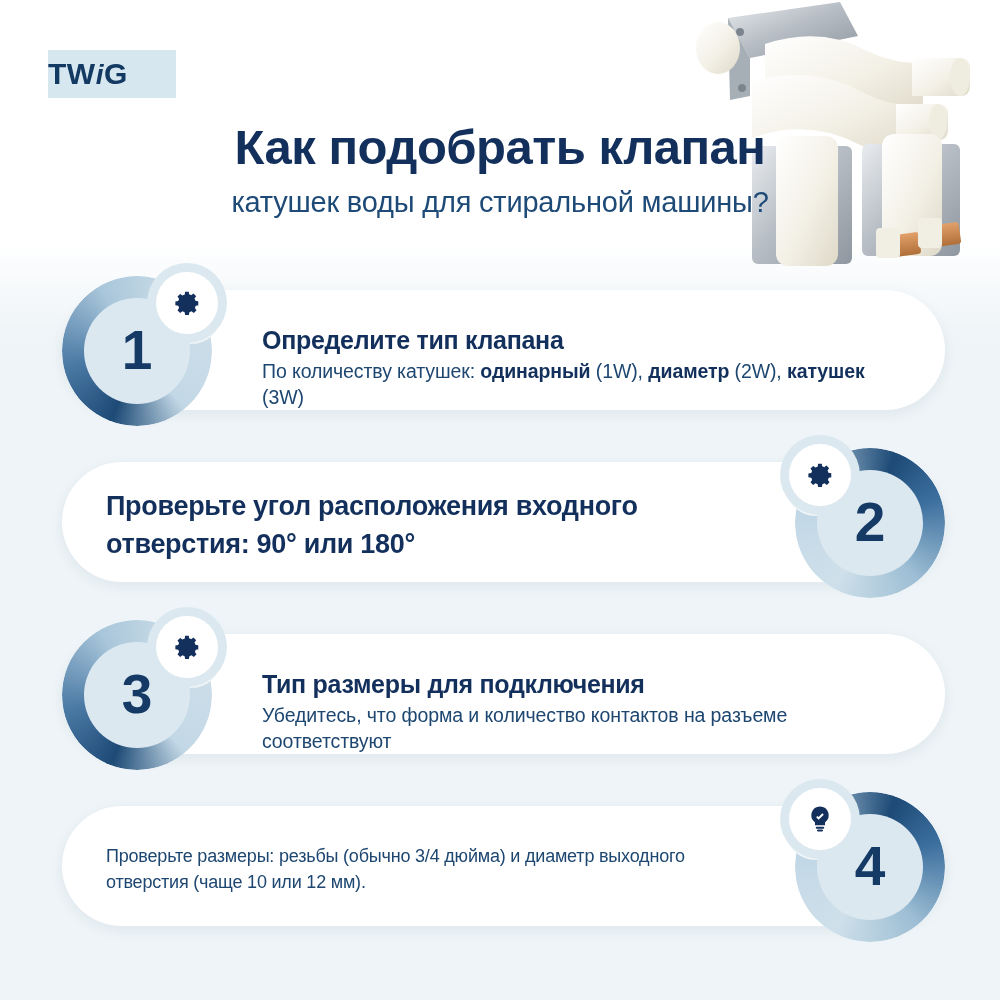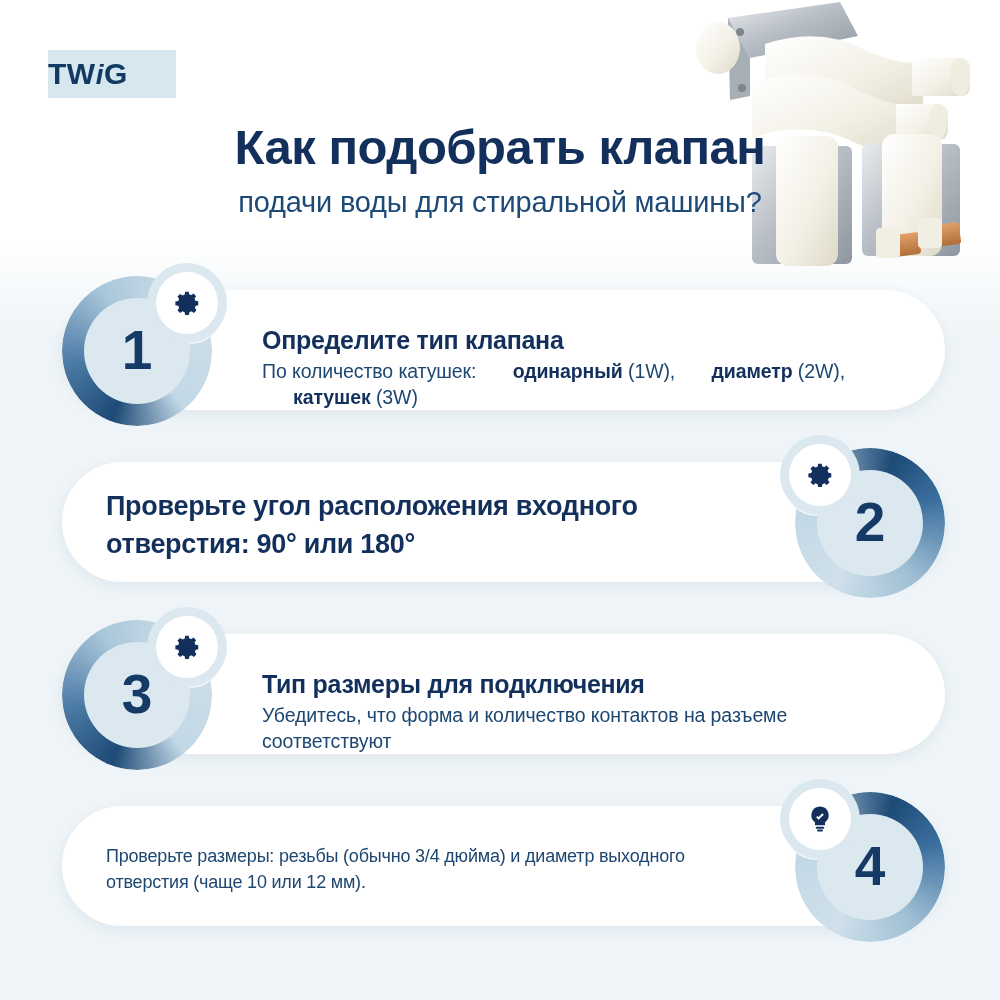--- a/index.html
+++ b/index.html
@@ -64,21 +64,21 @@
     padding:8px 200px 0 44px; }
 
   .card-title{
     color:#13305c; font-size:25px; font-weight:bold; line-height:1.16;
     letter-spacing:-.3px;
   }
   .card-desc{
     color:#1d4670; font-size:19.5px; font-weight:400; line-height:1.3;
     margin-top:4px; letter-spacing:-.1px;
   }
-  .card-desc b{ font-weight:bold; color:#13305c;margin-left:31px; }
+  .card-desc b{ font-weight:bold; color:#13305c; }
 
   .big-title{
     color:#13305c; font-size:27px; font-weight:bold; line-height:1.4;
     letter-spacing:-.3px;
   }
   .big-plain{
     color:#1d4670; font-size:18px; font-weight:400; line-height:1.42;
     letter-spacing:-.2px;
   }
 
@@ -177,29 +177,29 @@
     <rect x="192" y="138" width="60" height="122" rx="12" fill="url(#plast)"></rect>
 
     <rect x="196" y="238" width="34" height="22" rx="3" fill="url(#copper)" transform="rotate(-8 213 249)"></rect>
     <rect x="236" y="228" width="34" height="22" rx="3" fill="url(#copper)" transform="rotate(-8 253 239)"></rect>
     <rect x="186" y="232" width="24" height="30" rx="4" fill="#f1eee4"></rect>
     <rect x="228" y="222" width="24" height="30" rx="4" fill="#f1eee4"></rect>
   </svg>
 
   <div class="headline">
     <div class="title">Как подобрать клапан</div>
-    <div class="subtitle">подачи воды для стиральной машины?</div>
+    <div class="subtitle">катушек воды для стиральной машины?</div>
   </div>
 
   <div class="steps">
 
     <div class="step step-left">
       <div class="card">
         <div class="card-title">Определите тип клапана</div>
-        <div class="card-desc"><span>По количество катушек: </span><b>одинарный</b><span> (1W), </span><b>диаметр</b><span> (2W), </span><b>катушек</b><span> (3W)</span></div>
+        <div class="card-desc"><span>По количеству катушек: </span><b>одинарный</b><span> (1W), </span><b>диаметр</b><span> (2W), </span><b>катушек</b><span> (3W)</span></div>
       </div>
       <div class="badge">
         <div class="ring"></div>
         <div class="ring-notch"></div>
         <div class="inner">
           <span class="num">1</span>
         </div>
         <div class="bubble">
           <svg viewBox="0 0 24 24">
             <path fill="#13305c" d="M12 8a4 4 0 100 8 4 4 0 000-8zm0 6a2 2 0 110-4 2 2 0 010 4z"></path>

